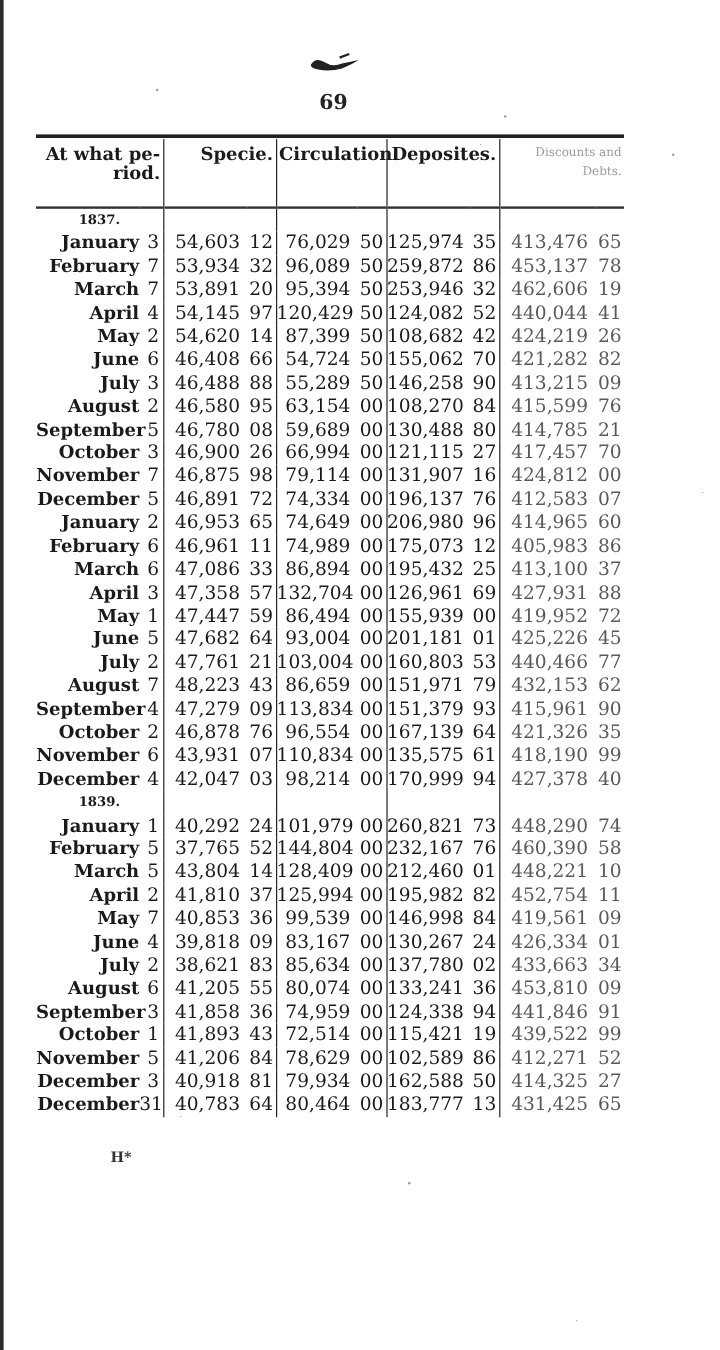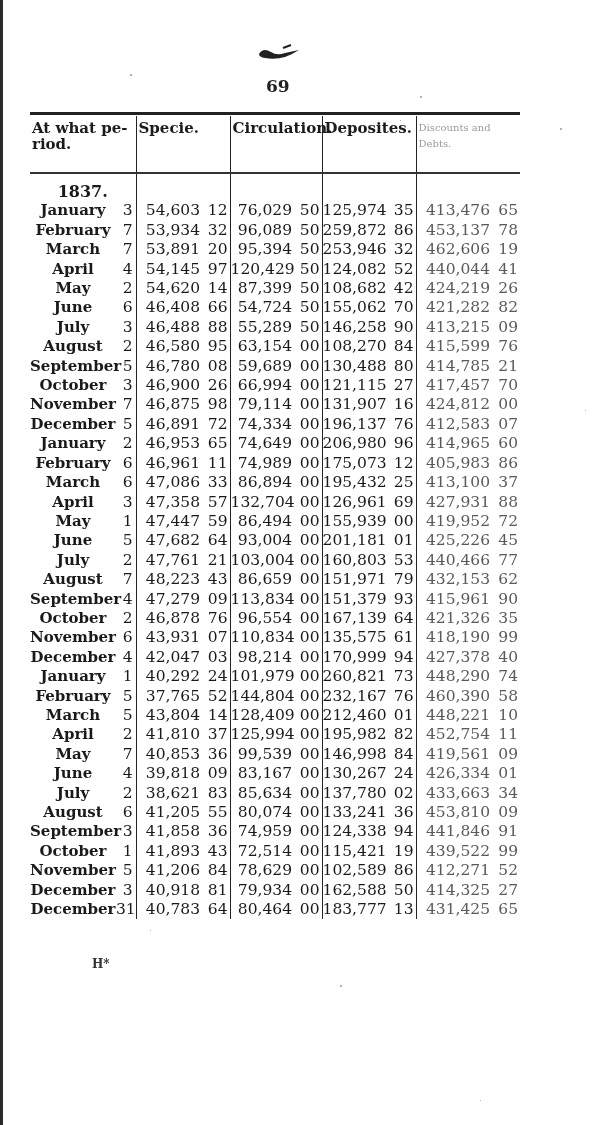--- a/index.html
+++ b/index.html
@@ -10,36 +10,36 @@
   .page-left-edge { position: absolute; left: 0; top: 0; width: 3px; height: 1125px; background: #2a2a2a; }
   .ornament { position: absolute; left: 255px; top: 44px; width: 50px; height: 20px; }
   .page-number {
     position: absolute; left: 266px; top: 76px; font-size: 17px; font-weight: bold; color: #222;
   }
   .table-wrap { position: absolute; left: 30px; top: 112px; width: 490px; }
   .rule-top { height: 3px; background: #222; margin-bottom: 1px; }
   table { border-collapse: collapse; width: 490px; table-layout: fixed; }
   th {
     font-weight: bold; font-size: 15px; line-height: 16px; padding: 4px 2px 0 2px;
-    height: 52px; vertical-align: top; text-align: left; color: #1b1b1b;
+    height: 52px; vertical-align: top; text-align: right; color: #1b1b1b;
     border-bottom: 2px solid #333;
     margin-left: 36px;
   }
   th.faded { color: #9a9a9a; font-weight: normal; font-size: 10px; }
   .vl { border-right: 1.5px solid #222; }
   td {
     font-size: 15.5px; line-height: 19.4px; height: 19.4px; padding: 0; white-space: nowrap;
     vertical-align: bottom;
   }
-  td.month { text-align: center; padding-left: 0; font-weight: bold; font-size: 15px; }
+  td.month { text-align: right; padding-left: 0; font-weight: bold; font-size: 15px; }
   td.day { text-align: right; padding-right: 3px; }
   td.num { text-align: right; padding-right: 6px; }
   td.cents { text-align: right; padding-right: 2px; }
   td.faded { color: #5a5a5a; }
-  tr.year td.yearlabel { text-align: center; font-weight: bold; font-size: 16px; padding-top: 8px; }
+  tr.year td.yearlabel { text-align: center; font-weight: bold; font-size: 11px; }
   .col-month { width: 86px; }
   .col-day { width: 20px; }
   .col-sp { width: 70px; } .col-spc { width: 24px; }
   .col-ci { width: 68px; } .col-cic { width: 24px; }
   .col-de { width: 70px; } .col-dec { width: 24px; }
   .col-di { width: 80px; } .col-dic { width: 24px; }
   .footer-sig { position: absolute; left: 92px; top: 957px; font-size: 12px; font-weight: bold; color: #333; }
   .speck { position: absolute; background: #999; border-radius: 50%; }
 </style>
 </head>
@@ -367,20 +367,27 @@
           <td class="day vl">4</td>
           <td class="num">42,047</td>
           <td class="cents vl">03</td>
           <td class="num">98,214</td>
           <td class="cents vl">00</td>
           <td class="num">170,999</td>
           <td class="cents vl">94</td>
           <td class="num faded">427,378</td>
           <td class="cents faded">40</td>
         </tr>
+        <tr class="year">
+          <td class="yearlabel vl" colspan="2">1839.</td>
+          <td class="vl" colspan="2"></td>
+          <td class="vl" colspan="2"></td>
+          <td class="vl" colspan="2"></td>
+          <td colspan="2"></td>
+        </tr>
         <tr>
           <td class="month">January</td>
           <td class="day vl">1</td>
           <td class="num">40,292</td>
           <td class="cents vl">24</td>
           <td class="num">101,979</td>
           <td class="cents vl">00</td>
           <td class="num">260,821</td>
           <td class="cents vl">73</td>
           <td class="num faded">448,290</td>

